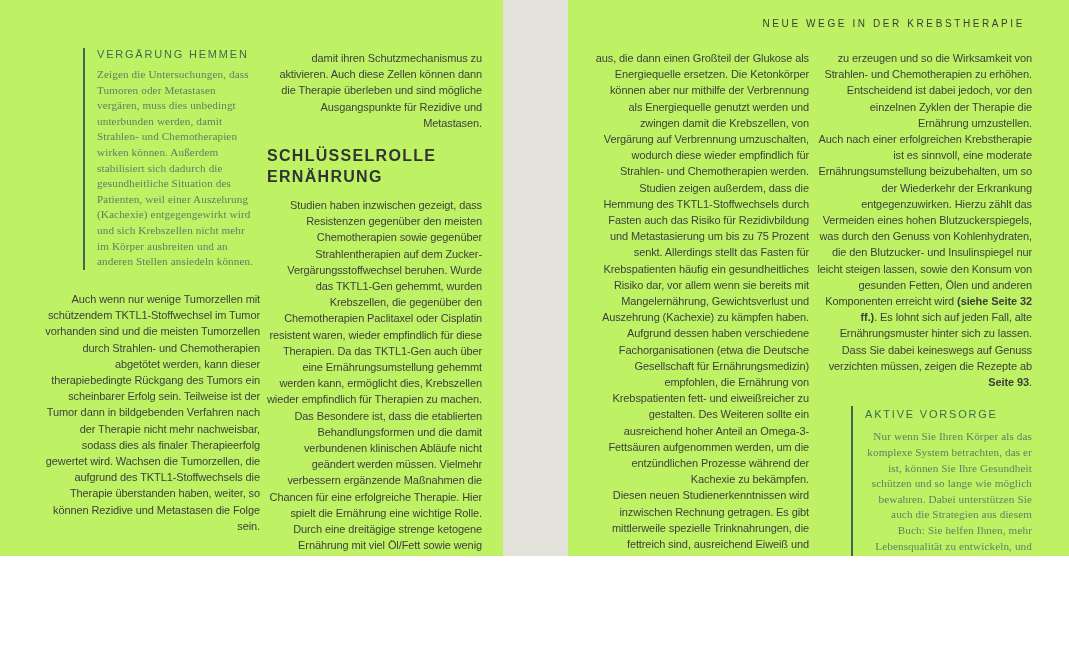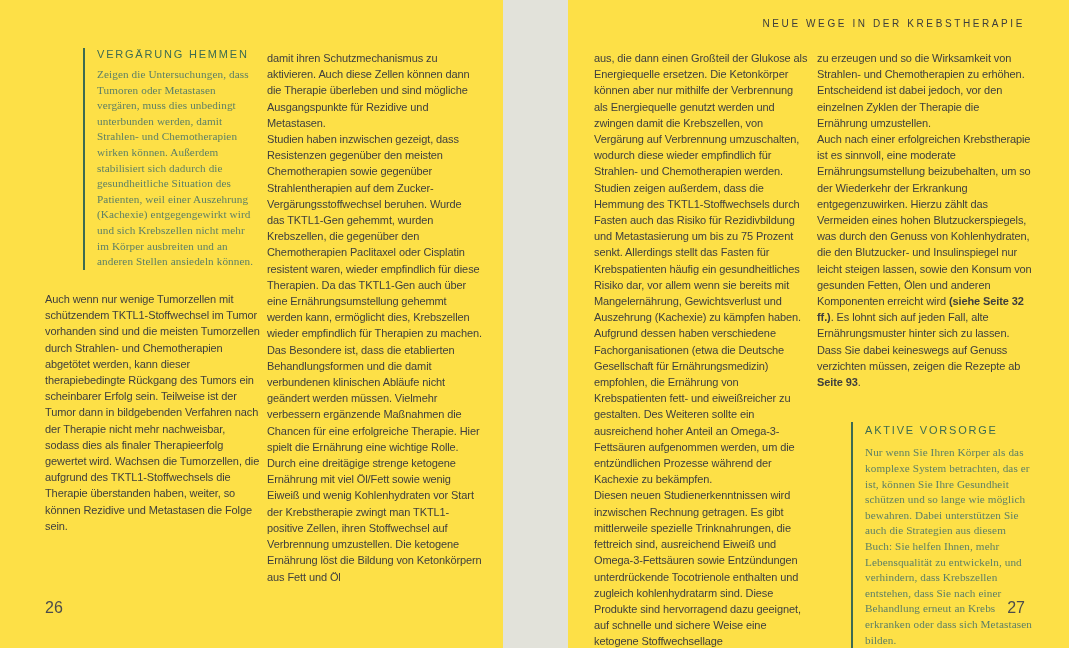--- a/index.html
+++ b/index.html
@@ -3,50 +3,50 @@
 <meta charset="utf-8">
 <style>
   :root{
     --green:#3d6b51;
     --greentext:#5d7f66;
     --body:#3e3e3e;
     --gutter:#e2e2da;
   }
   html,body{margin:0;padding:0;background:#ffffff;}
   .spread{
-    position:relative;width:1069px;height:648px;overflow:hidden;
-    background:#fde047;font-family:"Liberation Sans",sans-serif;
+    position:relative;width:1069px;height:556px;overflow:hidden;
+    background:#bef264;font-family:"Liberation Sans",sans-serif;
   }
   .gutter{position:absolute;left:503px;top:0;width:65px;height:648px;background:var(--gutter);}
   .running-head{
     position:absolute;top:18px;right:44px;
     font-size:10px;letter-spacing:2.6px;color:#3c3c3c;font-weight:500;white-space:nowrap;
   }
   .body-col{position:absolute;width:215px;font-size:11px;line-height:16.2px;
     letter-spacing:-0.1px;color:var(--body);}
-  .body-col p{margin:0;}
+  .body-col p{margin:0;text-align:right;}
   .colL1{left:45px;top:291px;}
   .colL2{left:267px;top:50px;}
   .colR1{left:594px;top:50px;}
   .colR2{left:817px;top:50px;}
   .section-heading{
     font-size:16px;font-weight:700;letter-spacing:1.3px;line-height:21px;
     color:#333333;margin:14px 0 10px 0;
   }
   .green-box{border-left:2px solid var(--green);padding-left:12px;}
   .green-box .box-title{
     margin:0 0 7px 0;font-size:11px;font-weight:400;letter-spacing:1.8px;
     color:var(--green);font-family:"Liberation Sans",sans-serif;
   }
   .green-box .box-body{
     margin:0;font-family:Liberation Serif, serif;font-size:11.2px;
     line-height:15.6px;letter-spacing:0.1px;color:var(--greentext);
   }
   .green-box.left{position:absolute;left:83px;top:48px;width:158px;}
-  .green-box.right{margin:32px 0 0 34px;}
+  .green-box.right{margin:16px 0 0 34px;}
   .pagenum{position:absolute;top:599px;font-size:16px;color:#4c4c4c;}
   .pagenum.left{left:45px;}
   .pagenum.right{right:44px;margin-left:28px;}
   .b{font-weight:700;}
 </style>
 </head>
 <body>
 
 <div class="spread">
 
@@ -58,20 +58,21 @@
     <h3 class="box-title">VERGÄRUNG HEMMEN</h3>
     <p class="box-body">Zeigen die Untersuchungen, dass Tumoren oder Metastasen vergären, muss dies unbedingt unterbunden werden, damit Strahlen- und Chemotherapien wirken können. Außerdem stabilisiert sich dadurch die gesundheitliche Situation des Patienten, weil einer Auszehrung (Kachexie) entgegengewirkt wird und sich Krebszellen nicht mehr im Körper ausbreiten und an anderen Stellen ansiedeln können.</p>
   </aside>
 
   <div class="body-col colL1">
     <p>Auch wenn nur wenige Tumorzellen mit schützendem TKTL1-Stoffwechsel im Tumor vorhanden sind und die meisten Tumorzellen durch Strahlen- und Chemotherapien abgetötet werden, kann dieser therapiebedingte Rückgang des Tumors ein scheinbarer Erfolg sein. Teilweise ist der Tumor dann in bildgebenden Verfahren nach der Therapie nicht mehr nachweisbar, sodass dies als finaler Therapieerfolg gewertet wird. Wachsen die Tumorzellen, die aufgrund des TKTL1-Stoffwechsels die Therapie überstanden haben, weiter, so können Rezidive und Metastasen die Folge sein.</p>
   </div>
 
   <div class="body-col colL2">
     <p>damit ihren Schutzmechanismus zu aktivieren. Auch diese Zellen können dann die Therapie überleben und sind mögliche Ausgangspunkte für Rezidive und Metastasen.</p>
+    <h2 class="section-heading">SCHLÜSSELROLLE ERNÄHRUNG</h2>
     <p>Studien haben inzwischen gezeigt, dass Resistenzen gegenüber den meisten Chemotherapien sowie gegenüber Strahlentherapien auf dem Zucker-Vergärungsstoffwechsel beruhen. Wurde das TKTL1-Gen gehemmt, wurden Krebszellen, die gegenüber den Chemotherapien Paclitaxel oder Cisplatin resistent waren, wieder empfindlich für diese Therapien. Da das TKTL1-Gen auch über eine Ernährungsumstellung gehemmt werden kann, ermöglicht dies, Krebszellen wieder empfindlich für Therapien zu machen. Das Besondere ist, dass die etablierten Behandlungsformen und die damit verbundenen klinischen Abläufe nicht geändert werden müssen. Vielmehr verbessern ergänzende Maßnahmen die Chancen für eine erfolgreiche Therapie. Hier spielt die Ernährung eine wichtige Rolle.</p>
     <p>Durch eine dreitägige strenge ketogene Ernährung mit viel Öl/Fett sowie wenig Eiweiß und wenig Kohlenhydraten vor Start der Krebstherapie zwingt man TKTL1-positive Zellen, ihren Stoffwechsel auf Verbrennung umzustellen. Die ketogene Ernährung löst die Bildung von Ketonkörpern aus Fett und Öl</p>
   </div>
 
   <div class="pagenum left">26</div>
 
   <div class="body-col colR1">
     <p>aus, die dann einen Großteil der Glukose als Energiequelle ersetzen. Die Ketonkörper können aber nur mithilfe der Verbrennung als Energiequelle genutzt werden und zwingen damit die Krebszellen, von Vergärung auf Verbrennung umzuschalten, wodurch diese wieder empfindlich für Strahlen- und Chemotherapien werden. Studien zeigen außerdem, dass die Hemmung des TKTL1-Stoffwechsels durch Fasten auch das Risiko für Rezidivbildung und Metastasierung um bis zu 75 Prozent senkt. Allerdings stellt das Fasten für Krebspatienten häufig ein gesundheitliches Risiko dar, vor allem wenn sie bereits mit Mangelernährung, Gewichtsverlust und Auszehrung (Kachexie) zu kämpfen haben. Aufgrund dessen haben verschiedene Fachorganisationen (etwa die Deutsche Gesellschaft für Ernährungsmedizin) empfohlen, die Ernährung von Krebspatienten fett- und eiweißreicher zu gestalten. Des Weiteren sollte ein ausreichend hoher Anteil an Omega-3-Fettsäuren aufgenommen werden, um die entzündlichen Prozesse während der Kachexie zu bekämpfen.</p>
     <p>Diesen neuen Studienerkenntnissen wird inzwischen Rechnung getragen. Es gibt mittlerweile spezielle Trinknahrungen, die fettreich sind, ausreichend Eiweiß und Omega-3-Fettsäuren sowie Entzündungen unterdrückende Tocotrienole enthalten und zugleich kohlenhydratarm sind. Diese Produkte sind hervorragend dazu geeignet, auf schnelle und sichere Weise eine ketogene Stoffwechsellage</p>
   </div>

